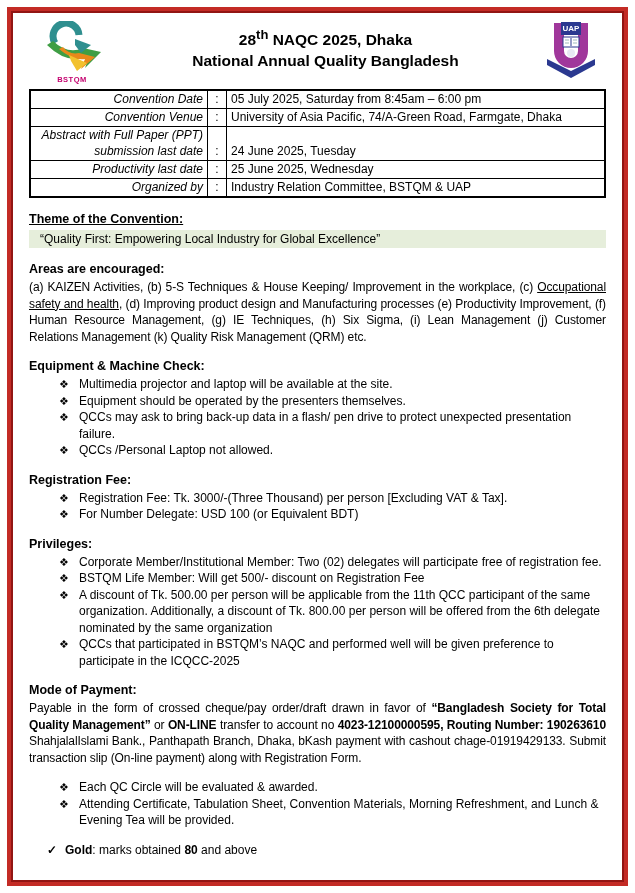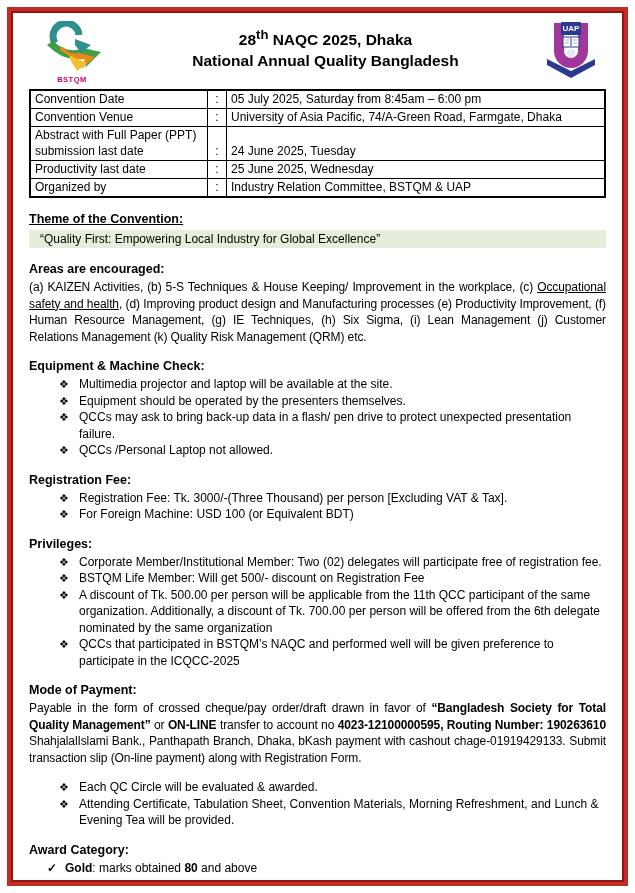--- a/index.html
+++ b/index.html
@@ -24,21 +24,21 @@
   .titles { flex:1; text-align:center; font-weight:bold; font-size:15.5px; line-height:1.32; padding-top:7px; }
   .titles sup { font-size:13px; }
   .logo-right { width:70px; text-align:center; flex:none; padding-top:2px; }
   
   table.info {
     width:100%; border-collapse:collapse; margin-top:5px;
     font-size:12px; table-layout:fixed;
   }
   table.info { border:2px solid #000; }
   table.info td { border:1px solid #000; padding:0 4px 1px 4px; vertical-align:bottom; line-height:16px; }
-  td.lbl { width:168px; text-align:left; }
+  td.lbl { width:168px; text-align:right;font-style:italic; }
   td.sep { width:10px; text-align:center; }
   
   .section { margin-top:13px; font-size:12px; }
   .heading { font-weight:bold; font-size:12.5px; line-height:17px; }
   .heading.u-line { text-decoration:underline; }
   .quote-bar { background:#e6eedb; padding:1px 11px; margin-top:2px; line-height:16px; }
   .para { text-align:justify; line-height:16.5px; letter-spacing:-0.1px; margin-top:1px; }
   .blist { margin-top:1px; }
   .bullet-row { display:flex; margin-left:30px; line-height:16.5px; }
   .bullet-row .glyph { flex:none; width:20px; font-size:11px; }
@@ -156,39 +156,39 @@
 
     <div class="section">
       <div class="heading">Registration Fee:</div>
       <div class="blist">
           <div class="bullet-row">
             <span class="glyph">❖</span>
             <span class="ltext">Registration Fee: Tk. 3000/-(Three Thousand) per person [Excluding VAT &amp; Tax].</span>
           </div>
           <div class="bullet-row">
             <span class="glyph">❖</span>
-            <span class="ltext">For Foreign Machine: USD 100 (or Equivalent BDT)</span>
+            <span class="ltext">For Number Delegate: USD 100 (or Equivalent BDT)</span>
           </div>
         </div>
     </div>
 
     <div class="section">
       <div class="heading">Privileges:</div>
       <div class="blist">
           <div class="bullet-row">
             <span class="glyph">❖</span>
             <span class="ltext">Corporate Member/Institutional Member: Two (02) delegates will participate free of registration fee.</span>
           </div>
           <div class="bullet-row">
             <span class="glyph">❖</span>
             <span class="ltext">BSTQM Life Member: Will get 500/- discount on Registration Fee</span>
           </div>
           <div class="bullet-row">
             <span class="glyph">❖</span>
-            <span class="ltext">A discount of Tk. 500.00 per person will be applicable from the 11th QCC participant of the same organization. Additionally, a discount of Tk. 700.00 per person will be offered from the 6th delegate nominated by the same organization</span>
+            <span class="ltext">A discount of Tk. 500.00 per person will be applicable from the 11th QCC participant of the same organization. Additionally, a discount of Tk. 800.00 per person will be offered from the 6th delegate nominated by the same organization</span>
           </div>
           <div class="bullet-row">
             <span class="glyph">❖</span>
             <span class="ltext">QCCs that participated in BSTQM’s NAQC and performed well will be given preference to participate in the ICQCC-2025</span>
           </div>
         </div>
     </div>
 
     <div class="section">
       <div class="heading">Mode of Payment:</div>
@@ -202,21 +202,20 @@
             <span class="ltext">Each QC Circle will be evaluated &amp; awarded.</span>
           </div>
           <div class="bullet-row">
             <span class="glyph">❖</span>
             <span class="ltext">Attending Certificate, Tabulation Sheet, Convention Materials, Morning Refreshment, and Lunch &amp; Evening Tea will be provided.</span>
           </div>
         </div>
     </div>
 
     <div class="section">
-      <div class="heading">Award Category:</div>
       <div class="blist">
           <div class="check-row">
             <span class="glyph">✓</span>
             <span class="ltext"><span class="b">Gold</span><span>: marks obtained </span><span class="b">80</span><span> and above</span></span>
           </div>
         </div>
     </div>
 
   </div>
 </div>

